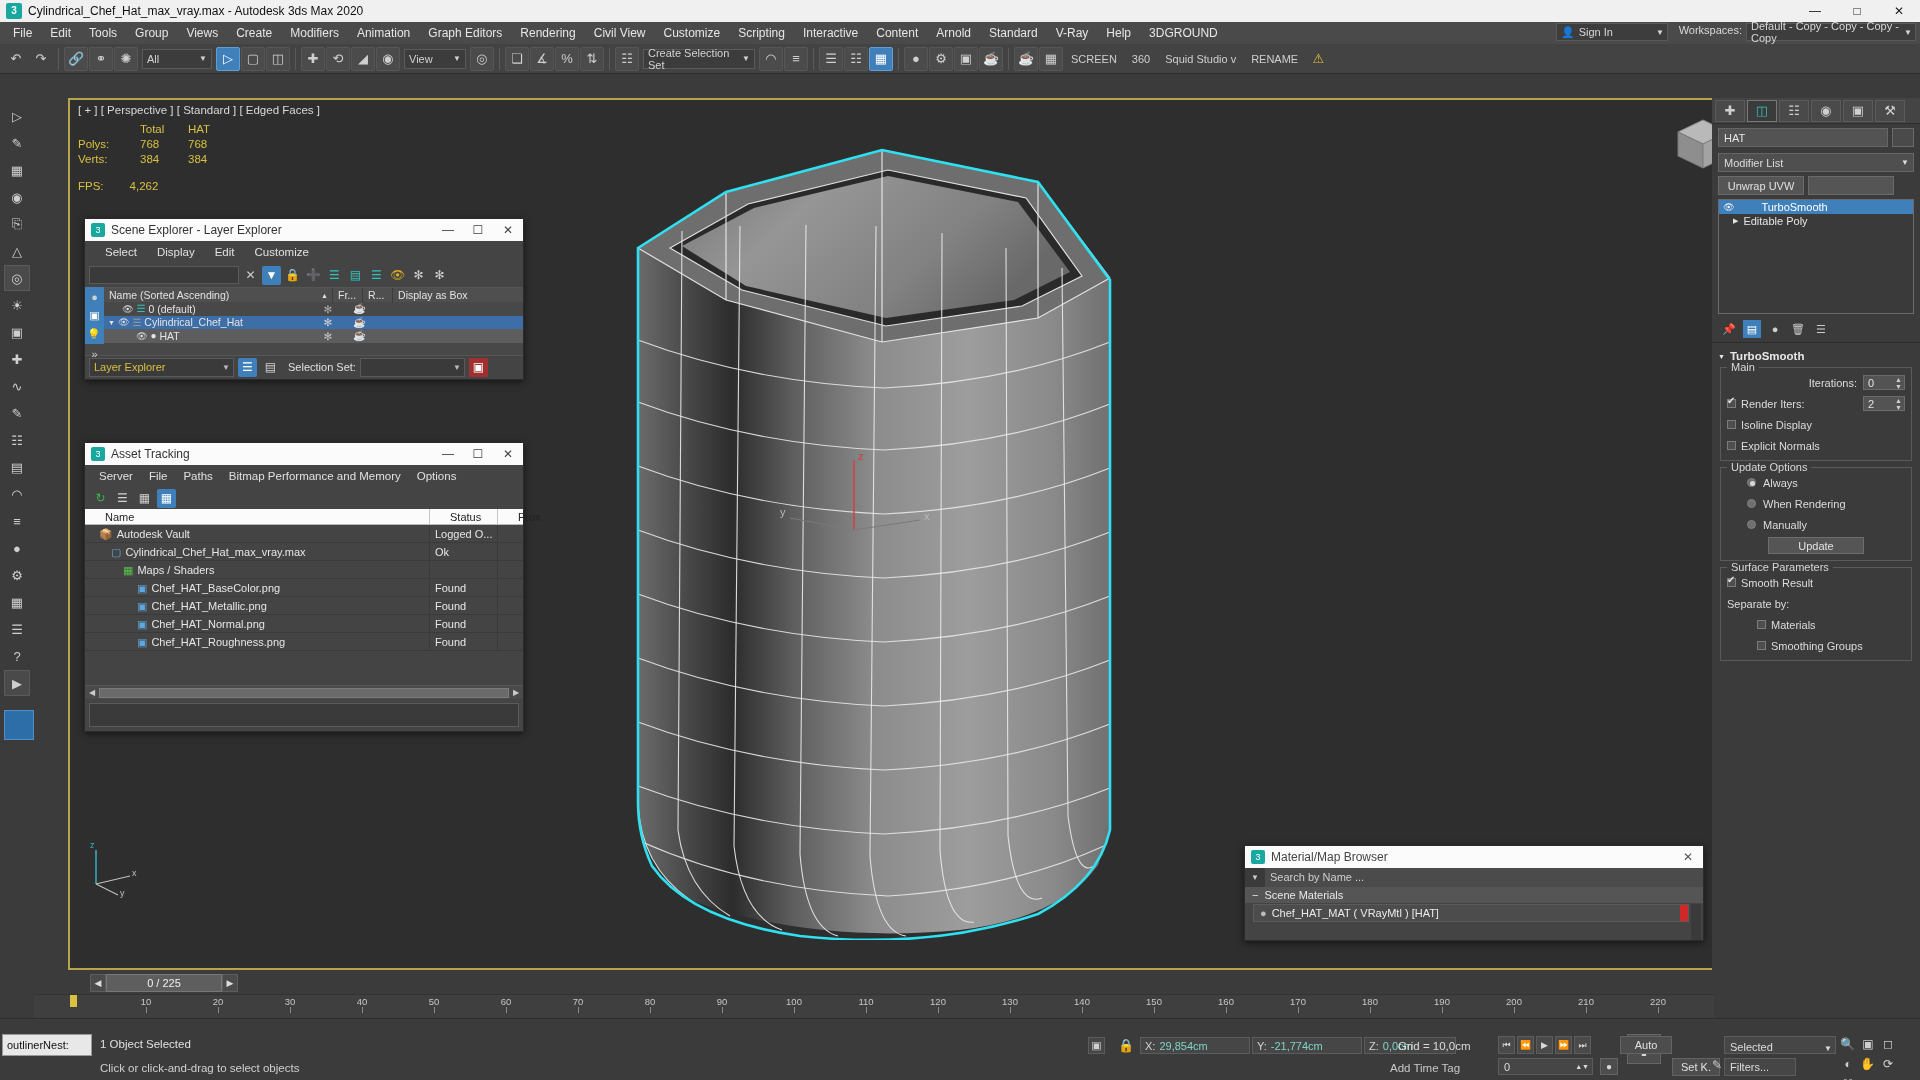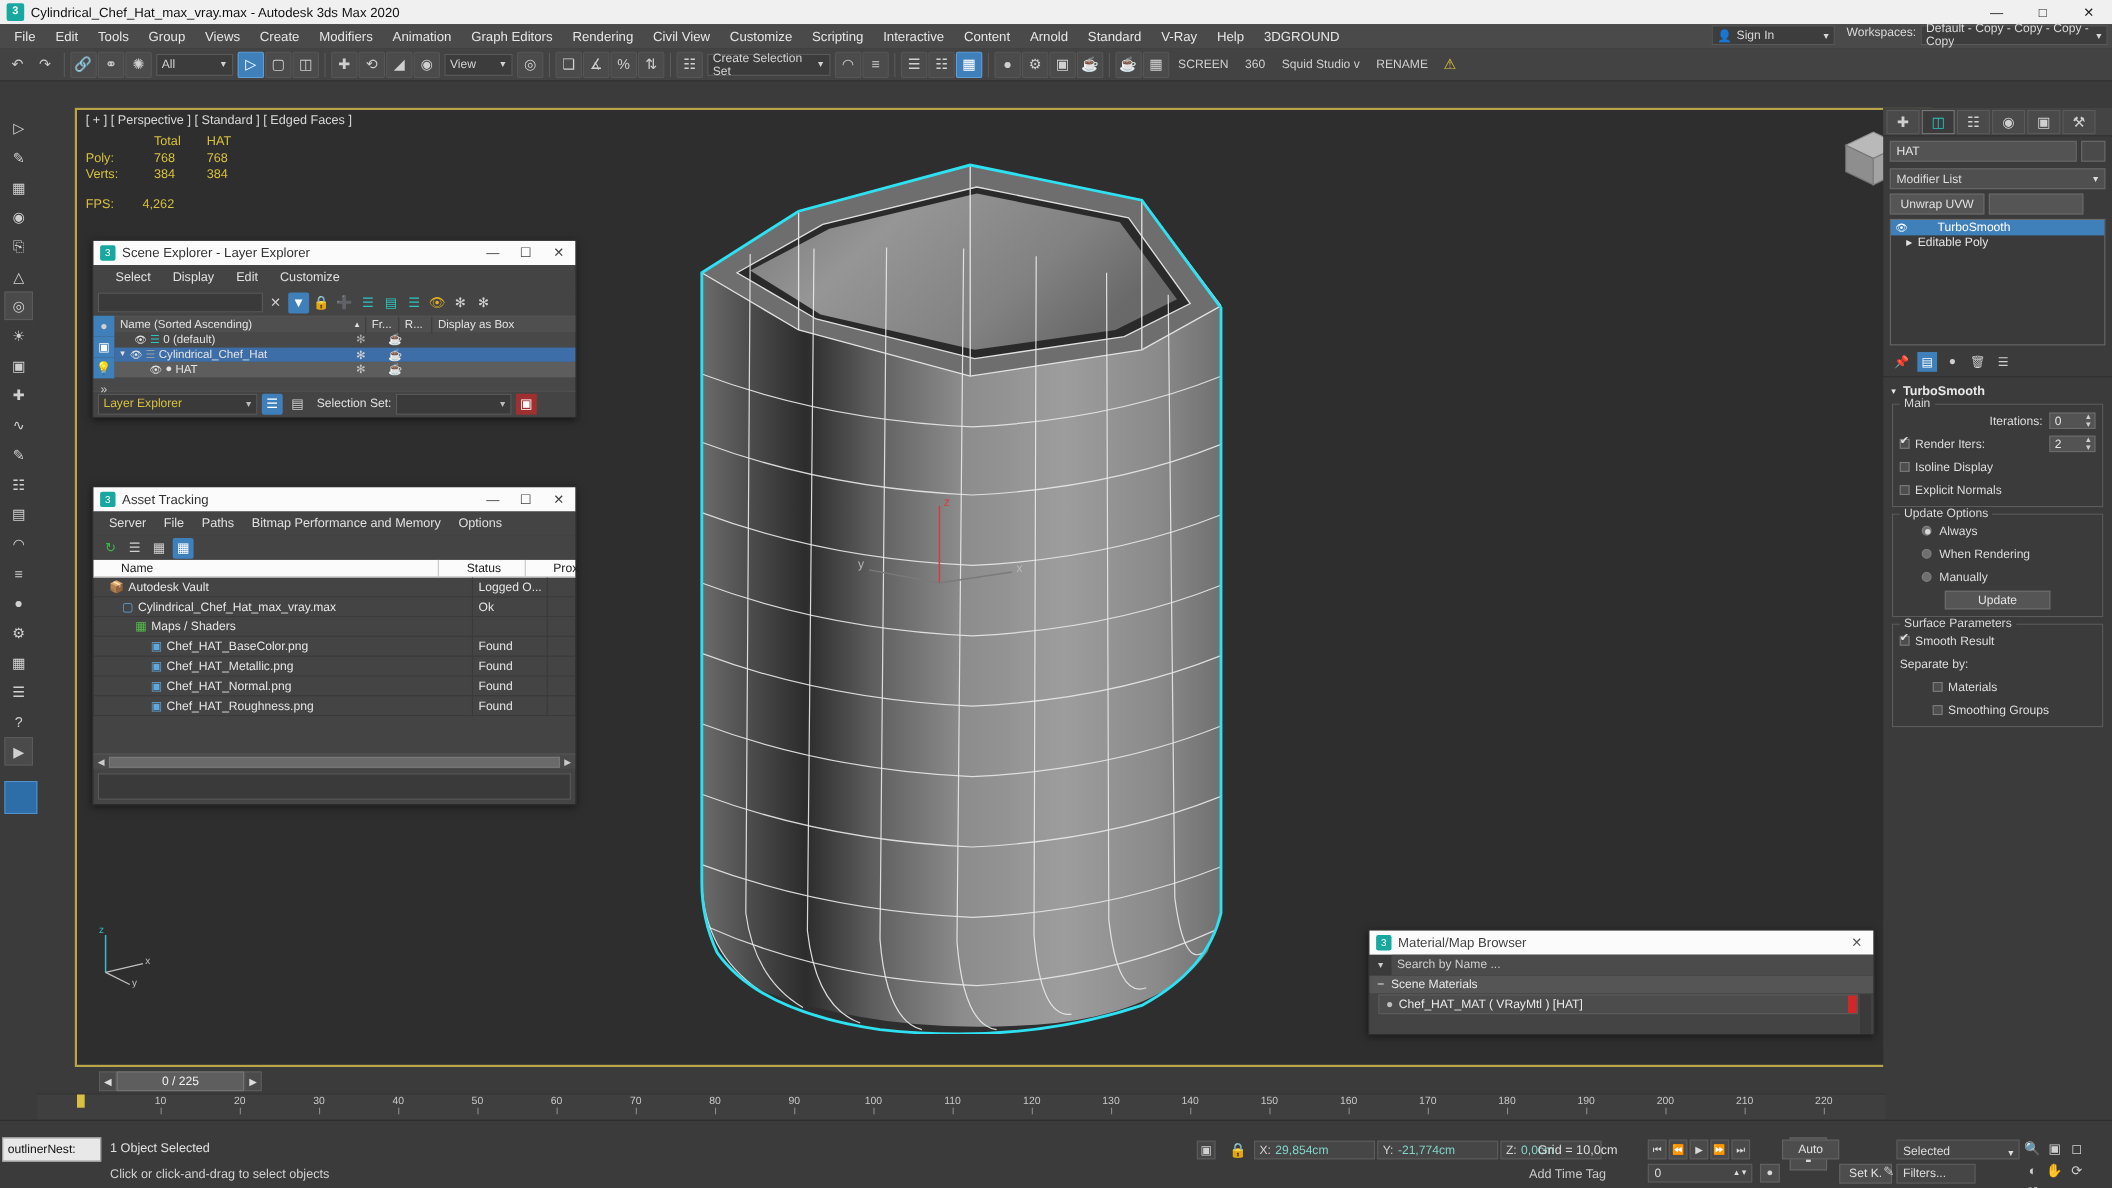--- a/index.html
+++ b/index.html
@@ -129,21 +129,21 @@
   .gutbtn.on{background:#3f7fba;color:#fff;}
   .se-bottom { height:24px; display:flex;align-items:center;gap:4px;padding:2px 4px; background:#444; border-top:1px solid #555;}
   .se-combo { width:145px;height:19px;background:#3a3a3a;border:1px solid #5a5a5a;color:#d8c040;font-size:11px;display:flex;align-items:center;padding-left:4px;}
   .se-combo .car{margin-left:auto;margin-right:3px;font-size:8px;color:#bbb;}
   .selset { width:105px;height:19px;background:#3a3a3a;border:1px solid #5a5a5a;display:flex;align-items:center;}
   .selset .car{margin-left:auto;margin-right:3px;font-size:8px;color:#bbb;}
 
   
   .at-toolrow { height:22px;display:flex;align-items:center;gap:3px;padding:2px 6px;background:#444;}
   .at-head { height:16px;background:#fbfbfb;color:#222;font-size:11px;display:flex;align-items:center;border-bottom:1px solid #b8b8b8;}
-  .at-head .c { padding-left:5px;border-right:1px solid #c6c6c6;height:16px;line-height:16px;margin-left:20px;}
+  .at-head .c { padding-left:20px;border-right:1px solid #c6c6c6;height:16px;line-height:16px;}
   .at-row { height:18px;display:flex;align-items:center;font-size:11px;color:#e6e6e6;border-bottom:1px solid #3a3a3a;}
   .at-row .c { padding-left:5px;border-right:1px solid #3a3a3a;height:18px;line-height:18px;display:flex;align-items:center;gap:4px;}
   .at-scroll { height:14px;background:#4a4a4a;border-top:1px solid #555;display:flex;align-items:center;}
   .at-thumb { height:10px;background:#6a6a6a;border:1px solid #7a7a7a;margin:0 14px;}
   .at-status { height:24px;margin:4px;background:#3a3a3a;border:1px solid #5a5a5a;}
 
   
   .mmb-title{height:22px;background:#fbfbfb;display:flex;align-items:center;color:#444;font-size:12px;}
   .mmb-search{height:19px;background:#3a3a3a;display:flex;align-items:center;font-size:11px;color:#cfcfcf;}
   .mmb-grp{height:16px;background:#555;display:flex;align-items:center;font-size:11px;color:#e8e8e8;padding-left:7px;}
@@ -349,21 +349,21 @@
 
     <div class="vp-stats">
       <table>
         <tbody>
             <tr>
           <td class="c"></td>
           <td class="h">Total</td>
           <td class="h">HAT</td>
         </tr>
         <tr>
-          <td class="c">Poly:</td>
+          <td class="c">Polys:</td>
           <td class="h">768</td>
           <td class="h">768</td>
         </tr>
         <tr>
           <td class="c">Verts:</td>
           <td class="h">384</td>
           <td class="h">384</td>
         </tr>
       </tbody>
         </table>

